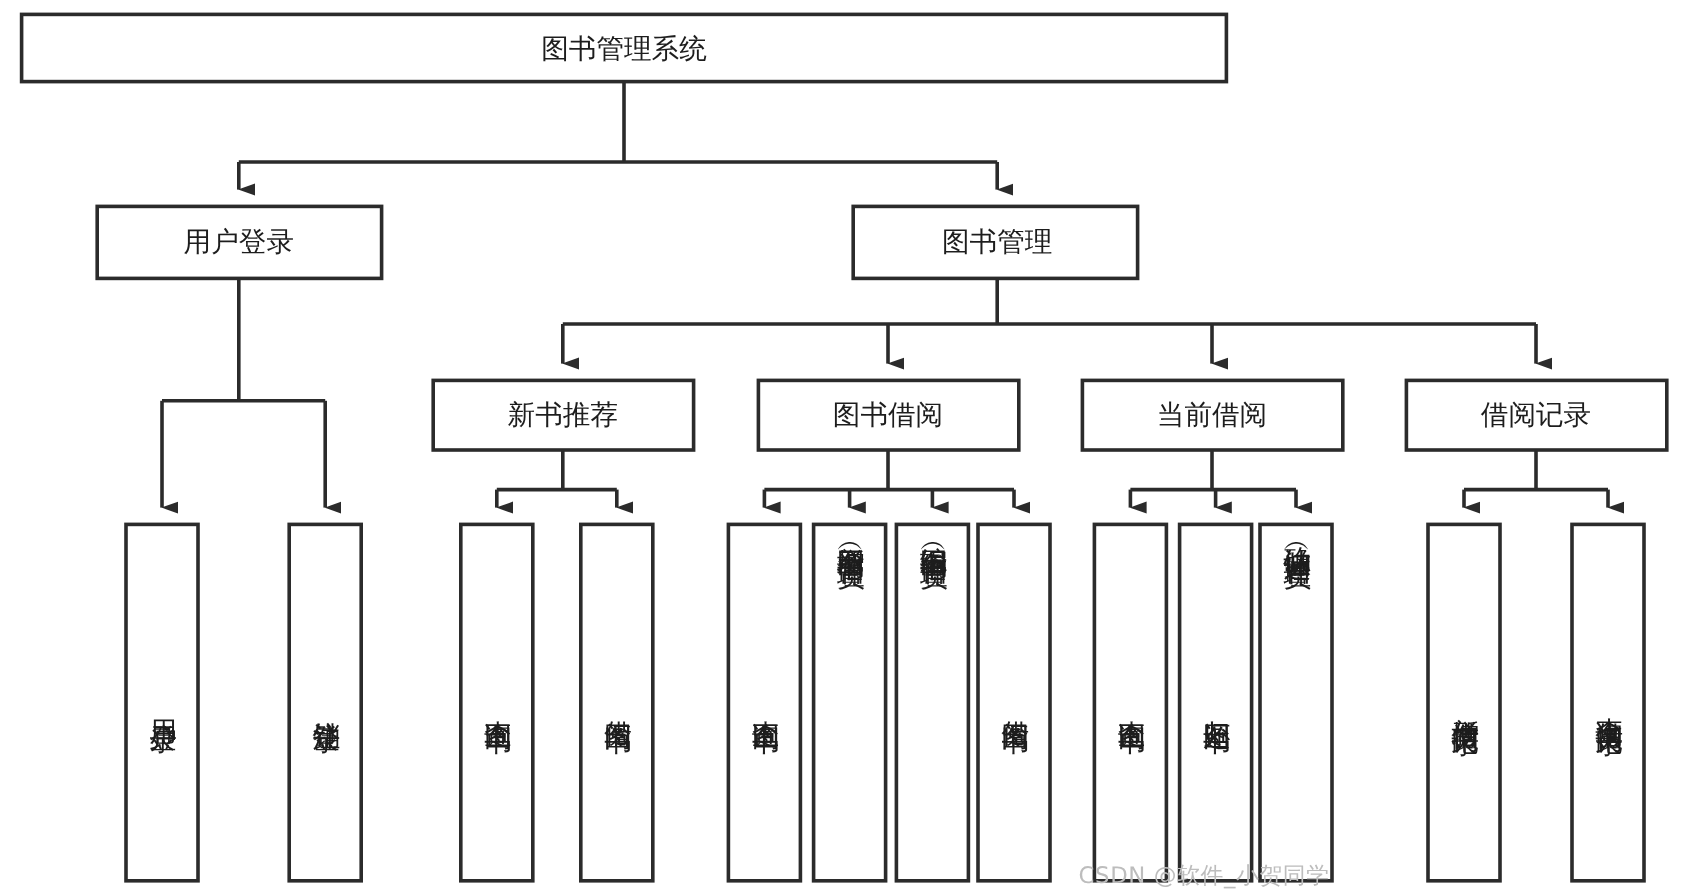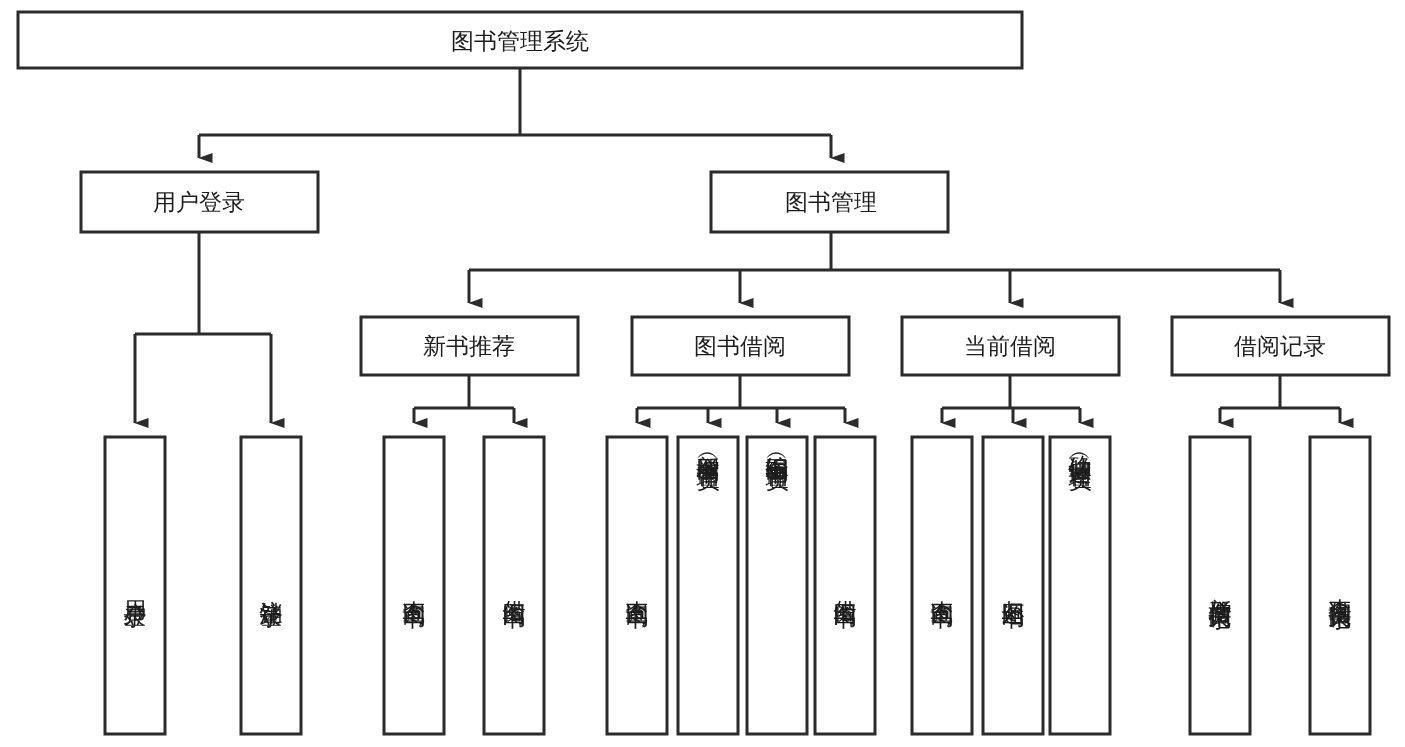--- a/index.html
+++ b/index.html
@@ -247,14 +247,15 @@
   <div class="leaf-label-wrap" style="left:1050px; top:437px; width:60px; height:297px; align-items:flex-start;">
     <span class="leaf-label">确认归还（管理员）</span>
   </div>
   <div class="leaf-label-wrap" style="left:1190px; top:437px; width:60px; height:297px;">
     <span class="leaf-label">新增借阅记录</span>
   </div>
   <div class="leaf-label-wrap" style="left:1310px; top:437px; width:60px; height:297px;">
     <span class="leaf-label">查询借阅记录</span>
   </div>
 
+  <div class="watermark">CSDN @软件_小贺同学</div>
 
 </div>
 
 </body></html>

